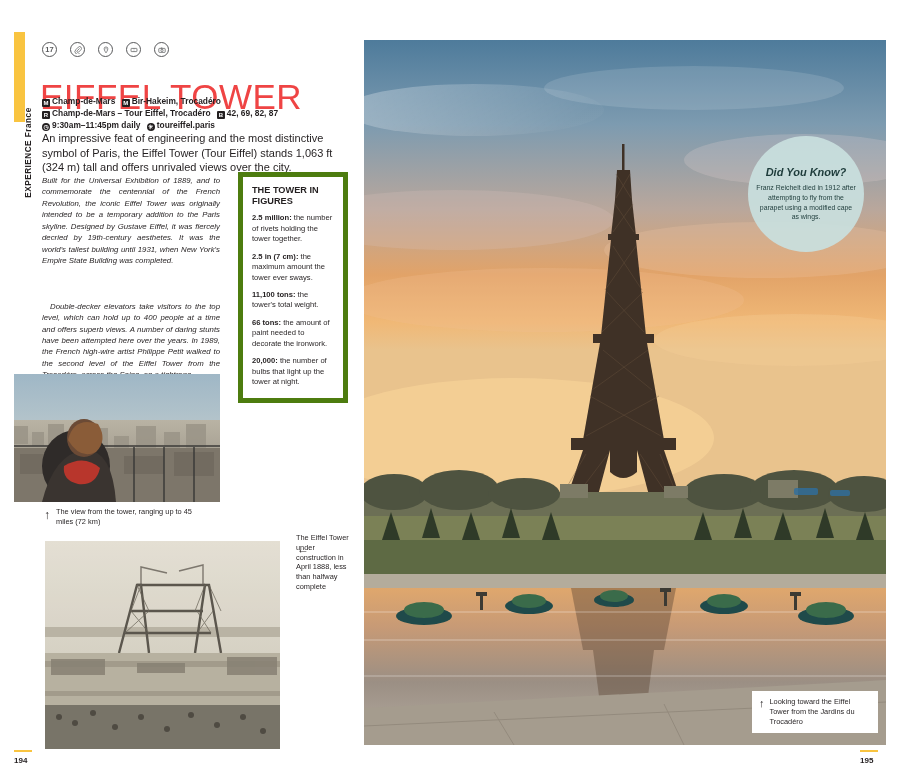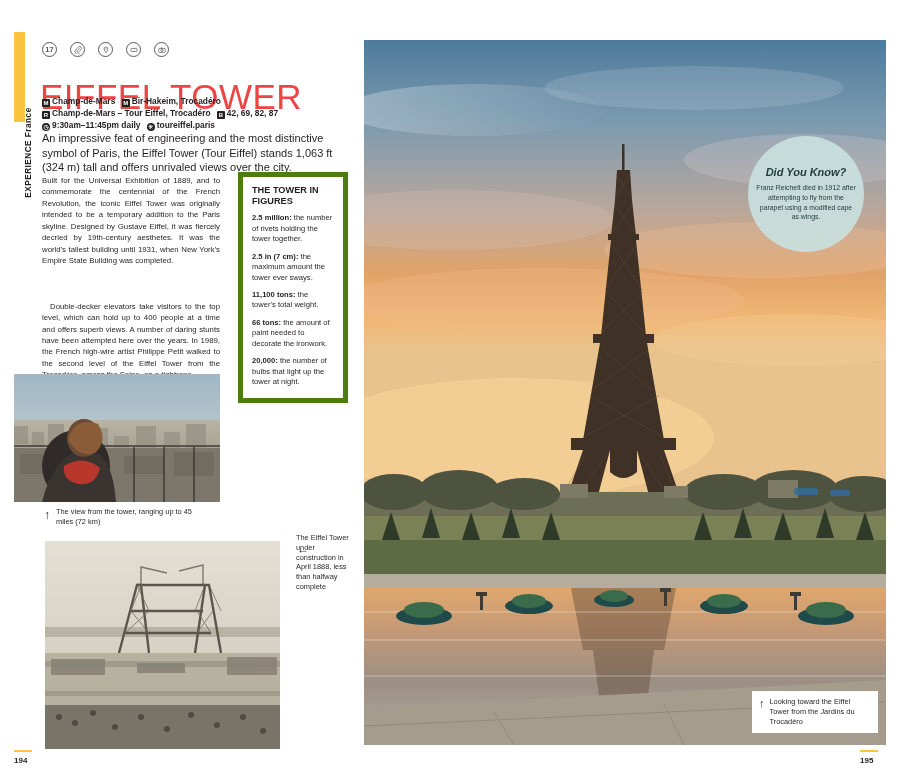--- a/index.html
+++ b/index.html
@@ -112,21 +112,21 @@
 
   .body-col {
     position: absolute;
     left: 42px; top: 175px;
     width: 178px;
     font-size: 7.8px;
     line-height: 1.47;
     text-align: justify;
     color: #231f20;
   }
-  .body-col p { margin: 0; }
+  .body-col p { margin: 0; font-style: italic; }
   .body-col p + p { text-indent: 8px; margin-top: 34px; }
 
   
   .figures {
     position: absolute;
     left: 238px; top: 172px;
     width: 110px;
     border: 5px solid #4d7c0f;
     padding: 8px 9px 10px 9px;
     box-sizing: border-box;

